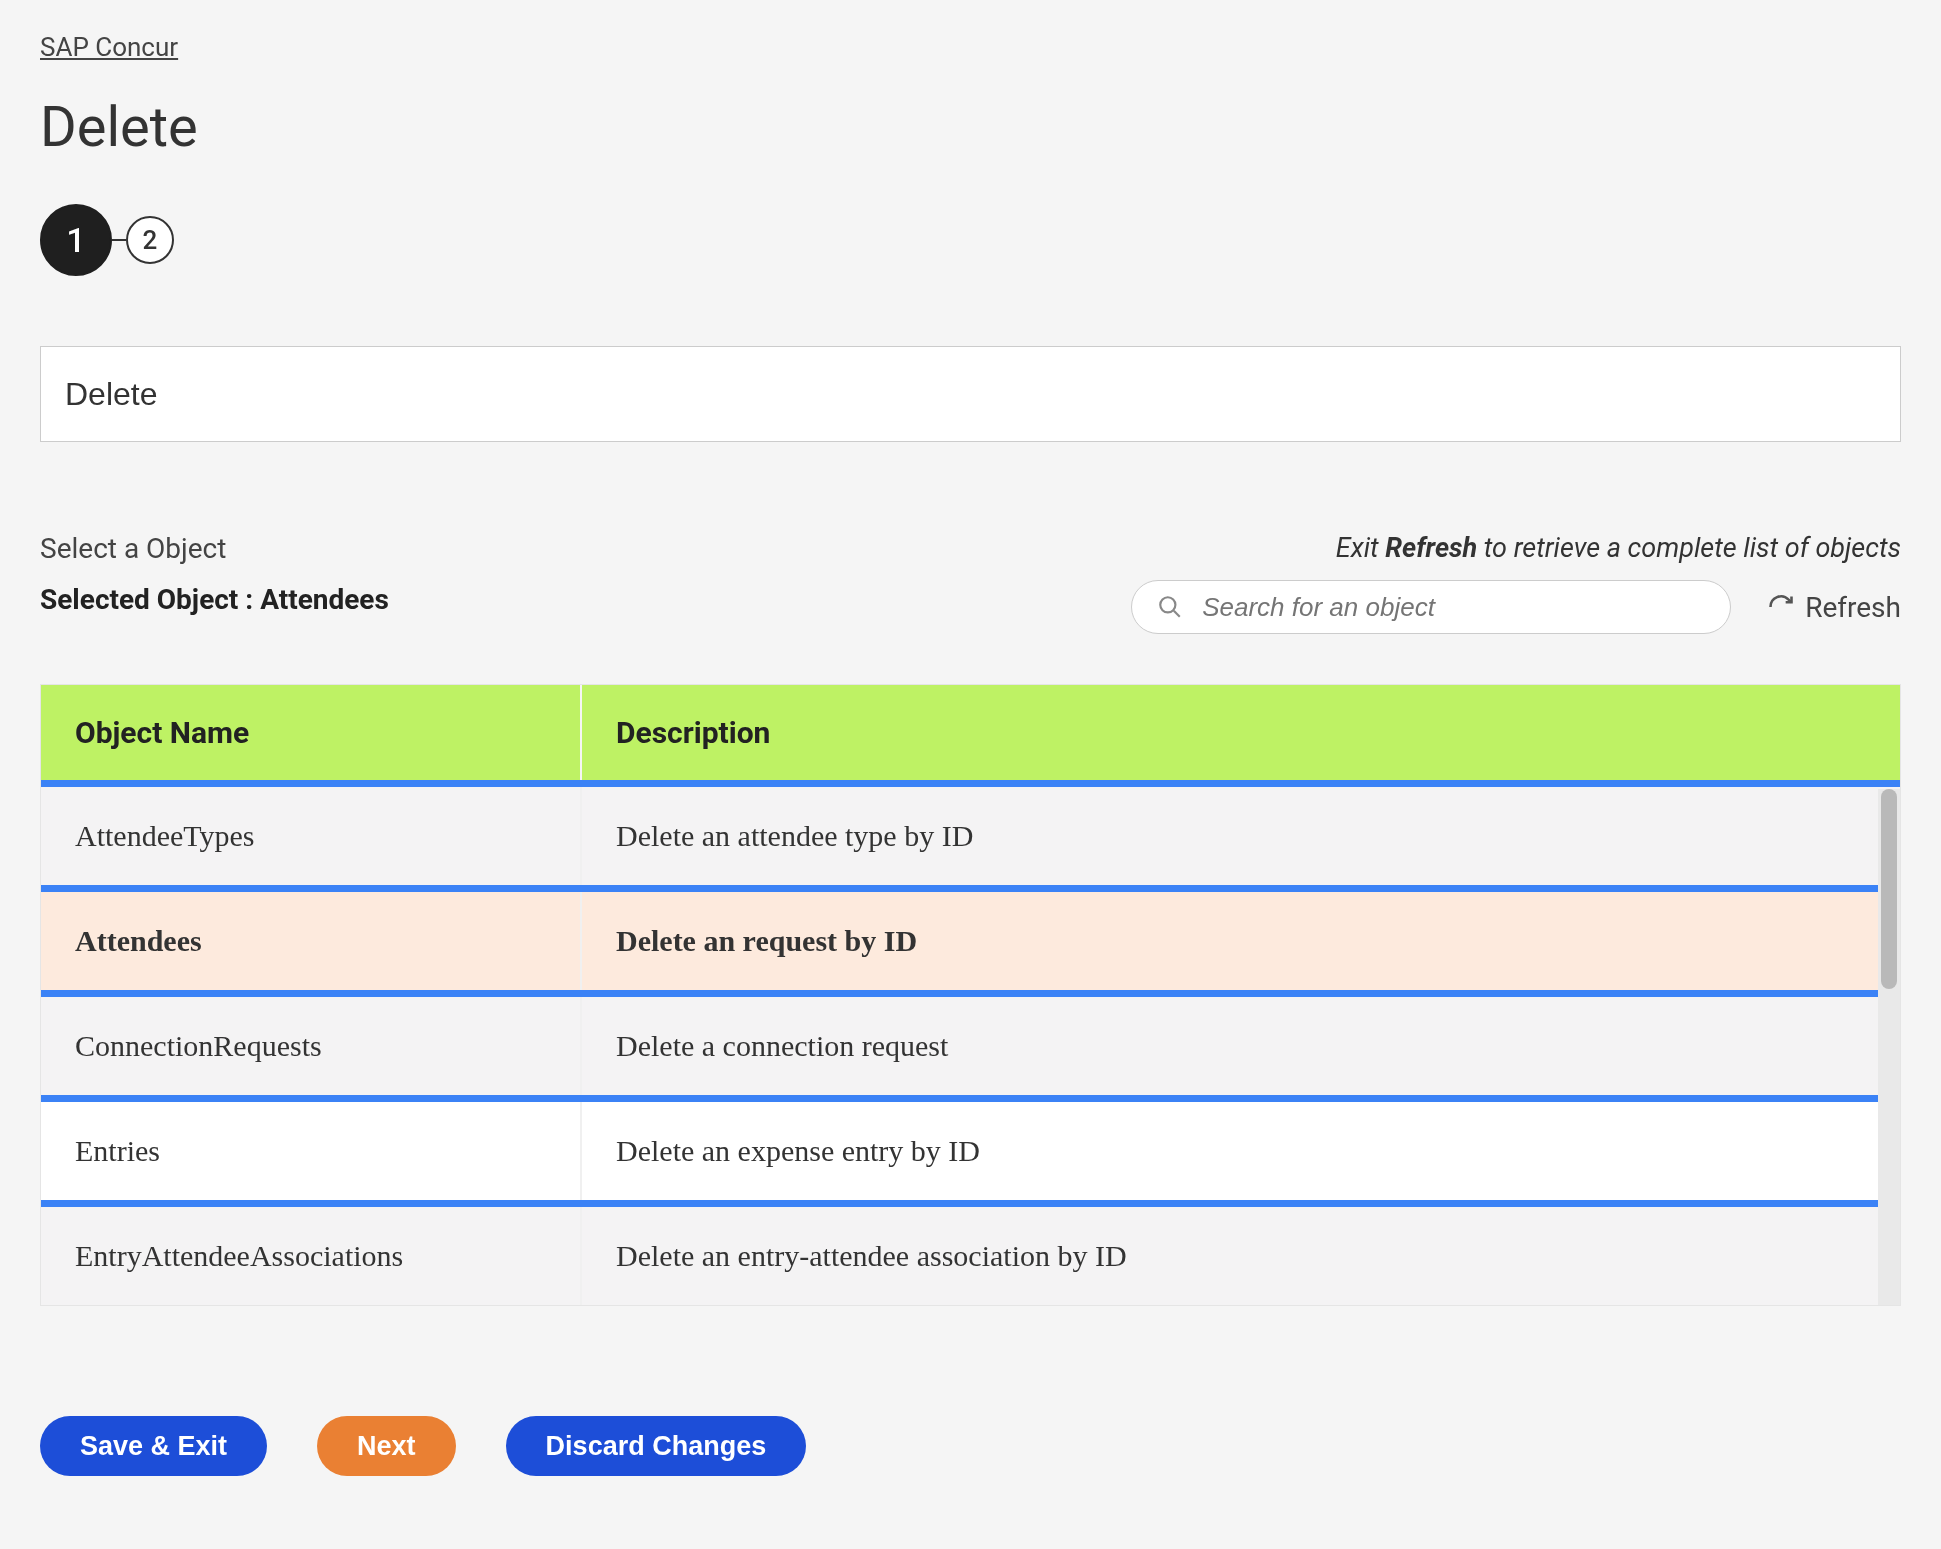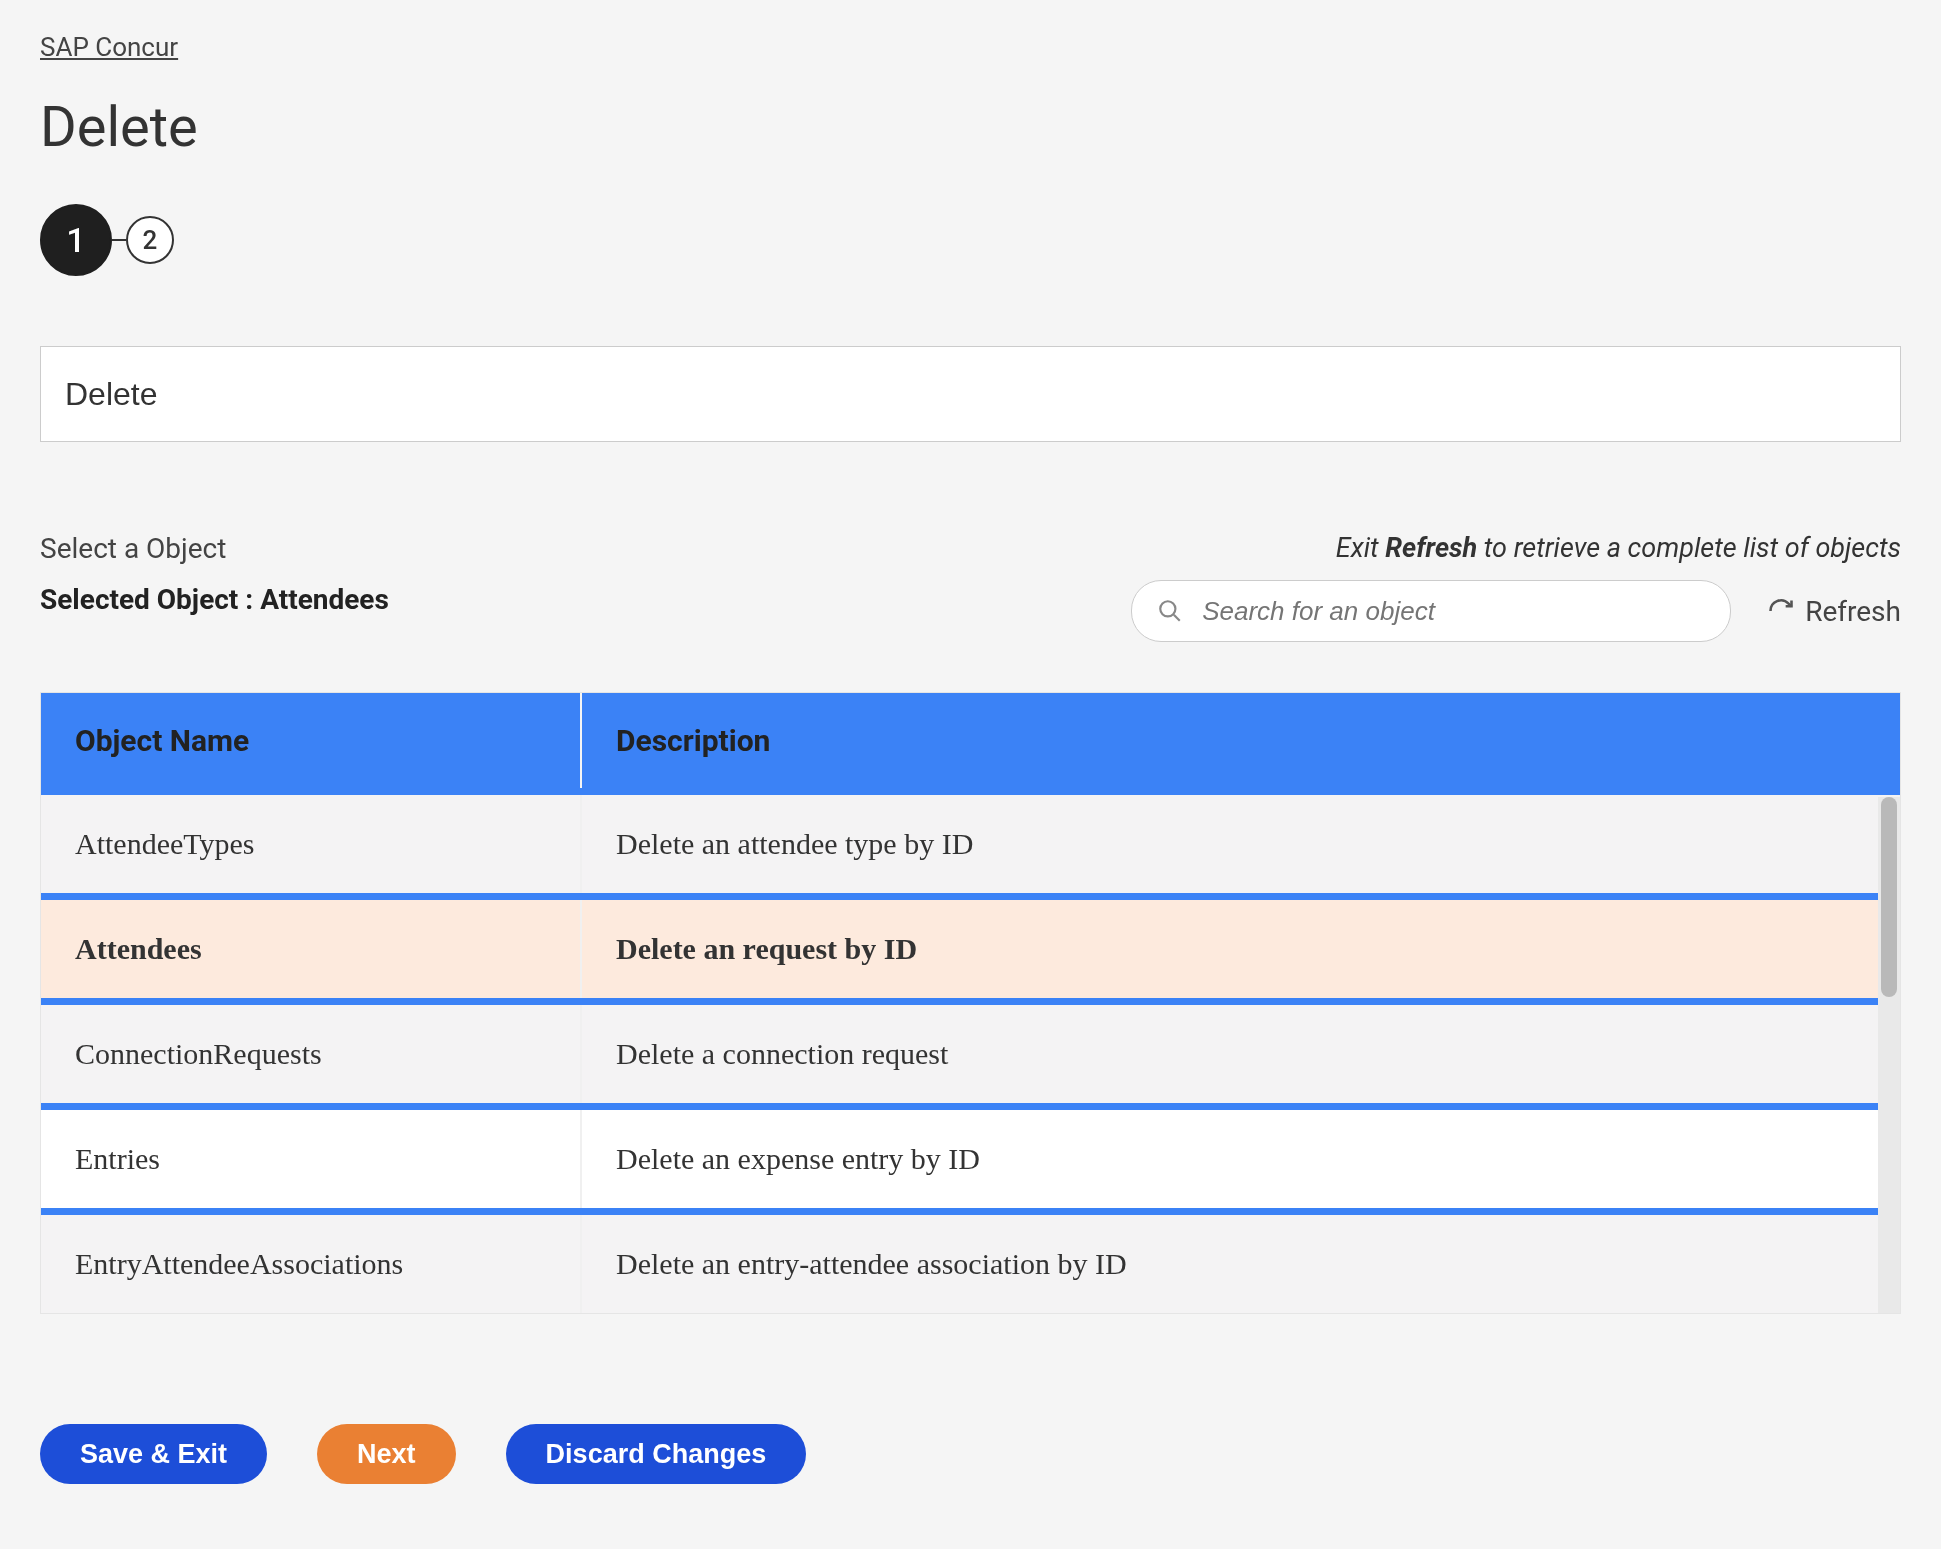--- a/index.html
+++ b/index.html
@@ -112,21 +112,21 @@
     align-items: center;
     justify-content: flex-end;
     gap: 36px;
   }
   .search-box {
     position: relative;
     width: 600px;
   }
   .search-input {
     width: 100%;
-    height: 62px;
+    height: 54px;
     border-radius: 30px;
     border: 1px solid #ccc;
     background: #fff;
     padding: 0 24px 0 70px;
     font-size: 26px;
     font-style: italic;
     color: #777;
     outline: none;
   }
   .search-icon {
@@ -151,21 +151,21 @@
     margin-top: 50px;
     border: 1px solid #e5e5e5;
     position: relative;
   }
   table.obj-table {
     width: 100%;
     border-collapse: collapse;
     table-layout: fixed;
   }
   .obj-table th {
-    background: #3b82f6;
+    background: #bef264;
     color: #222;
     font-weight: 700;
     font-size: 30px;
     text-align: left;
     padding: 30px 34px;
     border-right: 2px solid #f5f5f5;
   }
   .obj-table th:last-child { border-right: none; }
   .obj-table col.col-name { width: 540px; }
   .obj-table tbody tr {

